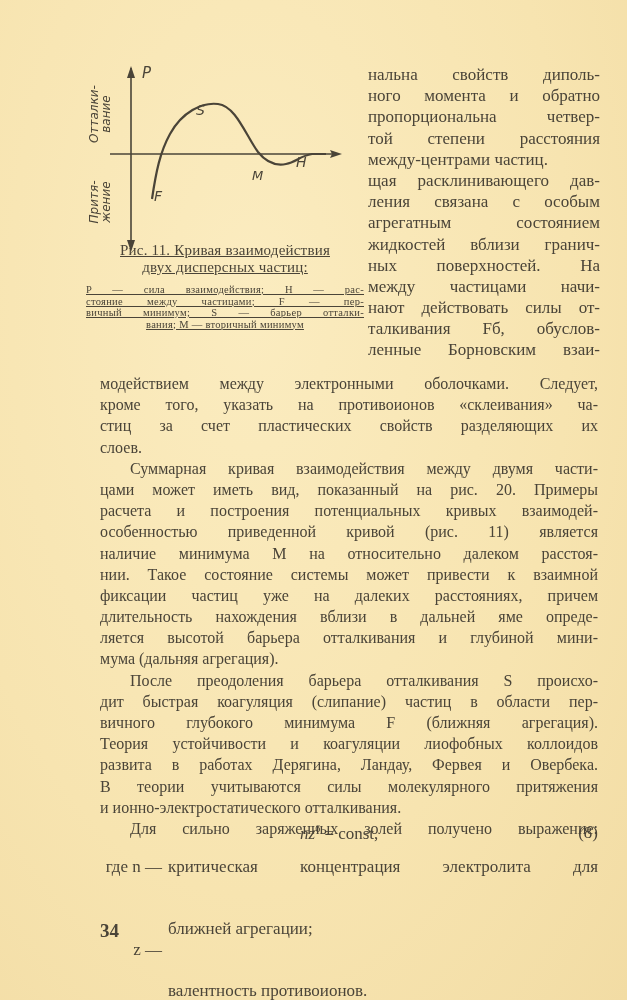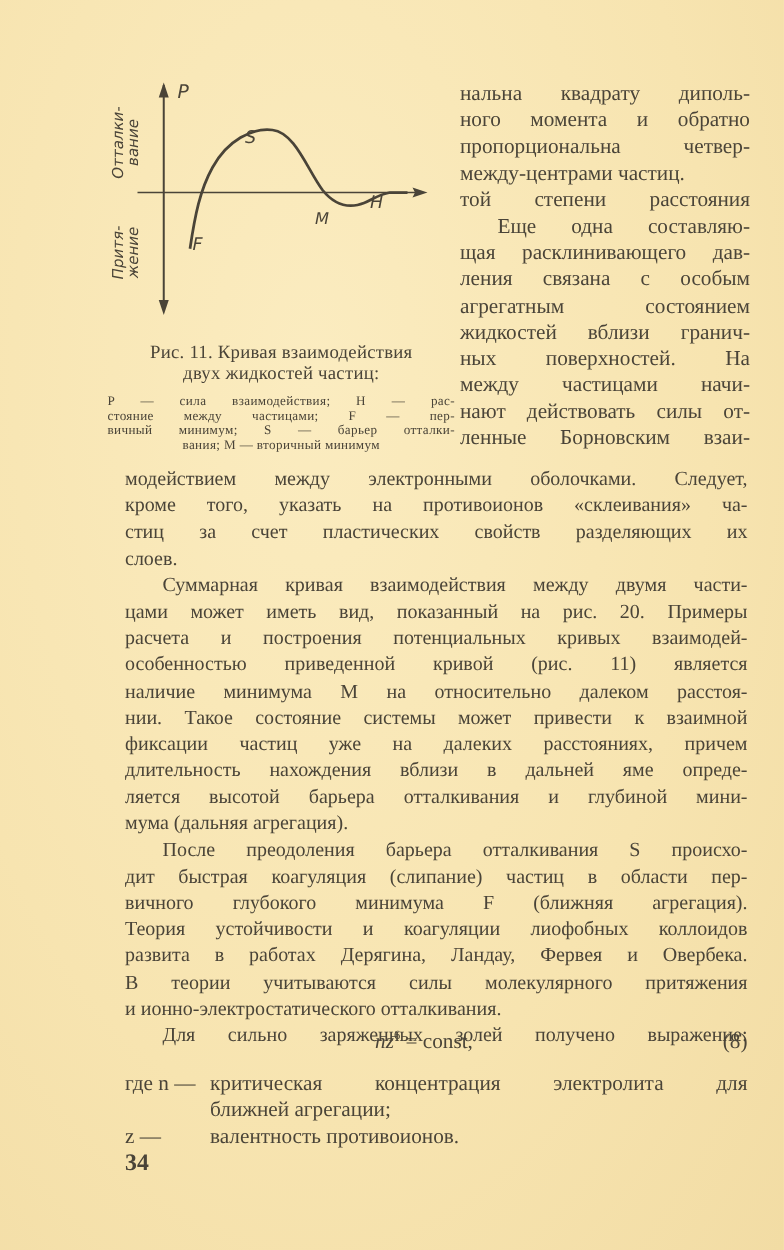--- a/index.html
+++ b/index.html
@@ -7,39 +7,39 @@
     width:627px; height:1000px; overflow:hidden;
     background:#f8e7b6;
     font-family:"Liberation Serif", "DejaVu Serif", serif;
     color:#4a4438;
     position:relative;
   }
   .page { position:absolute; left:0; top:0; width:627px; height:1000px;
     background: radial-gradient(ellipse at 40% 30%, #fbecc0 0%, #f7e4b0 60%, #f2dca4 100%); }
   .figure { position:absolute; left:86px; top:62px; width:264px; height:196px; }
   .figure svg { width:100%; height:100%; }
-  .caption { position:absolute; left:86px; top:274px; width:278px; }
+  .caption { position:absolute; left:86px; top:242px; width:278px;text-decoration:underline; }
   .cap-title { font-size:15px; line-height:17px; text-align:center; letter-spacing:0.2px; }
   .cap-legend { font-size:10.5px; line-height:11.5px; text-align:justify; margin-top:8px; letter-spacing:0.3px; }
   .right-col { position:absolute; left:368px; top:64px; width:232px; font-size:17px; line-height:21.2px; }
   .line { white-space:nowrap; text-align:justify; text-align-last:justify; display:block; height:21.2px; }
   .line.left { text-align-last:left; }
   .indent { padding-left:30px; }
   .main { position:absolute; left:100px; top:373px; width:498px; font-size:16px; line-height:21.2px; }
   .main .line { height:21.2px; }
   .formula { position:absolute; left:100px; top:823px; width:498px; font-size:17px; height:22px; }
   .formula .expr { position:absolute; left:200px; font-style:italic; }
   .formula .expr .up { font-size:10px; vertical-align:7px; font-style:normal; }
   .formula .expr .rest { font-style:normal; }
   .formula .num { position:absolute; right:0; }
   .where { position:absolute; left:100px; top:856px; width:498px; font-size:17px; line-height:21px; }
   .where .row { display:flex; }
-  .where .term { width:62px; padding-right:6px; white-space:nowrap; }
+  .where .term { width:62px; text-align:right; padding-right:6px; white-space:nowrap; }
   .where .def { flex:1; text-align:justify; text-align-last:justify; }
-  .where .def.last { text-align-last:left; }
+  .where .def.last { text-align-last:left;margin-top:41px; }
   .pagenum { position:absolute; left:100px; top:920px; font-size:19px; font-weight:bold; }
 </style>
 </head>
 <body>
 
 <div class="page">
 
   <div class="figure">
     <svg viewBox="0 0 264 196" xmlns="http://www.w3.org/2000/svg">
 
@@ -63,44 +63,44 @@
     </div>
     <div style="position:absolute;left:-26px;top:128px;width:80px;transform:rotate(-90deg);transform-origin:center;font-style:italic;font-size:12px;line-height:12px;text-align:center;font-family:'DejaVu Sans',sans-serif;">
       <div>Притя-</div>
       <div>жение</div>
     </div>
   </div>
 
   <div class="caption">
     <div class="cap-title">
       <div>Рис. 11. Кривая взаимодействия</div>
-      <div>двух жидкостей частиц:</div>
+      <div>двух дисперсных частиц:</div>
     </div>
     <div class="cap-legend">
       <span class="line" style="height:11.5px">P — сила взаимодействия; H — рас-</span>
       <span class="line" style="height:11.5px">стояние между частицами; F — пер-</span>
       <span class="line" style="height:11.5px">вичный минимум; S — барьер отталки-</span>
       <span class="line left" style="height:11.5px;text-align:left;text-align-last:center;">вания; M — вторичный минимум</span>
     </div>
   </div>
 
   <div class="right-col">
-    <span class="line">нальна квадрату диполь-</span>
+    <span class="line">нальна свойств диполь-</span>
     <span class="line">ного момента и обратно</span>
     <span class="line">пропорциональна четвер-</span>
+    <span class="line">той степени расстояния</span>
     <span class="line left">между-центрами частиц.</span>
-    <span class="line">той степени расстояния</span>
-    <span class="line indent">Еще одна составляю-</span>
     <span class="line">щая расклинивающего дав-</span>
     <span class="line">ления связана с особым</span>
     <span class="line">агрегатным состоянием</span>
     <span class="line">жидкостей вблизи гранич-</span>
     <span class="line">ных поверхностей. На</span>
     <span class="line">между частицами начи-</span>
     <span class="line">нают действовать силы от-</span>
+    <span class="line">талкивания Fб, обуслов-</span>
     <span class="line">ленные Борновским взаи-</span>
   </div>
 
   <div class="main">
     <span class="line">модействием между электронными оболочками. Следует,</span>
     <span class="line">кроме того, указать на противоионов «склеивания» ча-</span>
     <span class="line">стиц за счет пластических свойств разделяющих их</span>
     <span class="line left">слоев.</span>
     <span class="line indent">Суммарная кривая взаимодействия между двумя части-</span>
     <span class="line">цами может иметь вид, показанный на рис. 20. Примеры</span>

